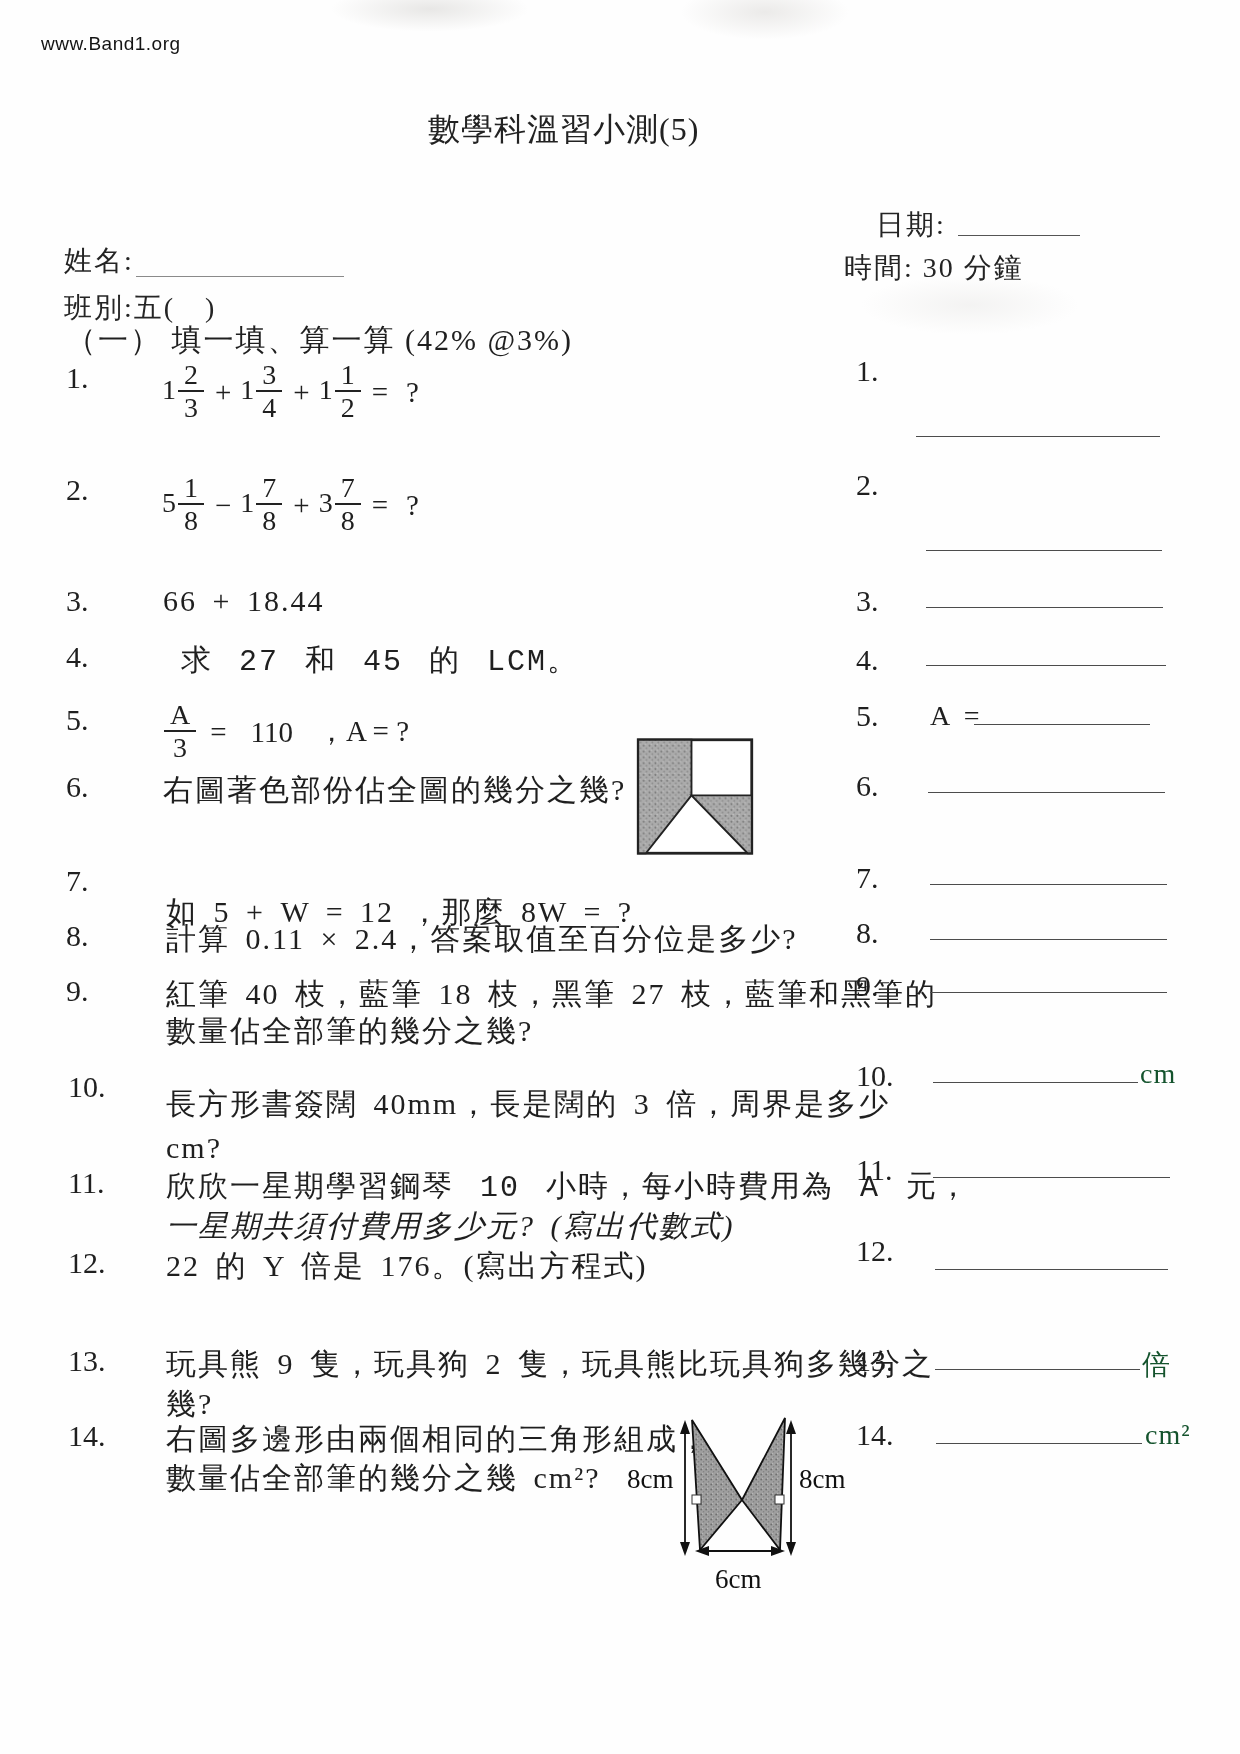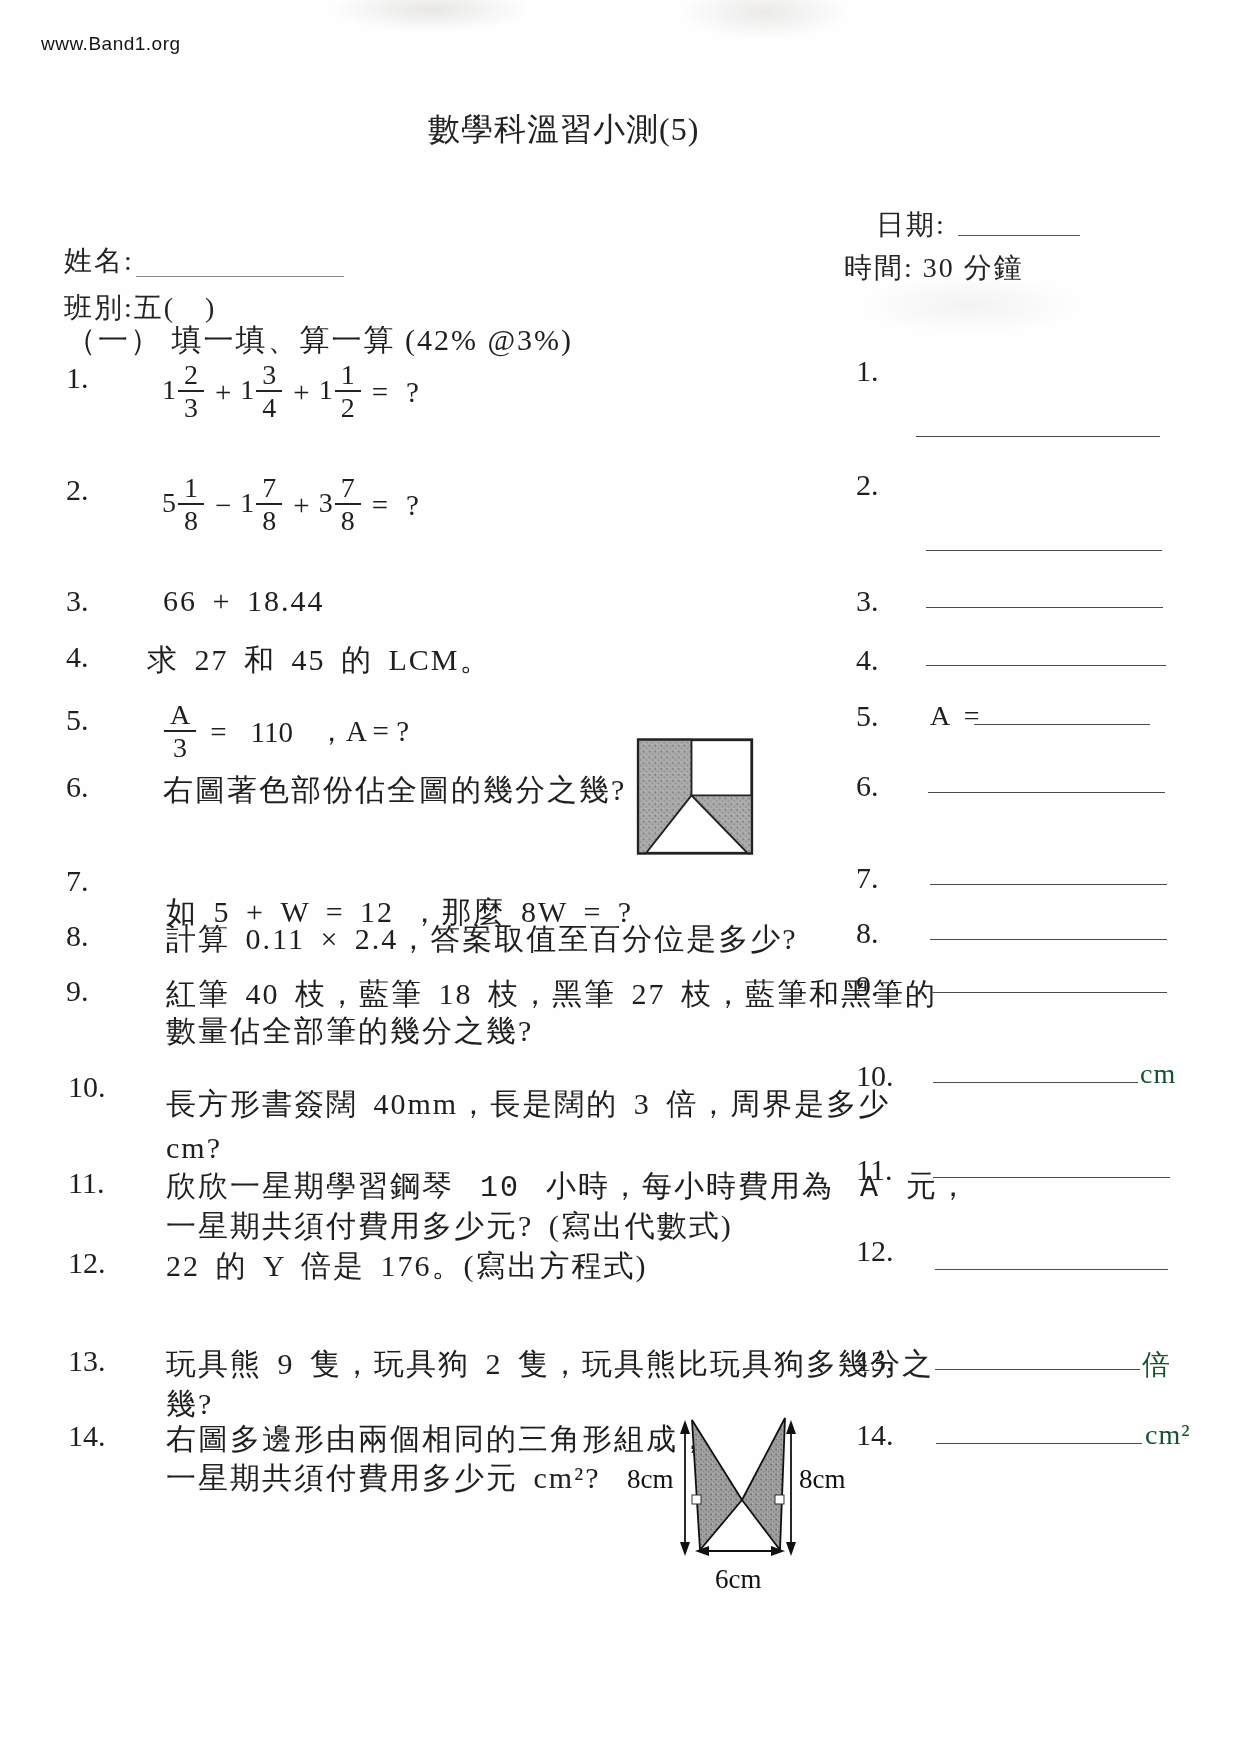--- a/index.html
+++ b/index.html
@@ -94,21 +94,21 @@
       <span class="den">8</span>
     </span>
     <span class="tok">=</span>
     <span class="tok">?</span>
   </div>
 
 <div class="abs qnum" style="left:66px;top:584px;">3.</div>
 <div class="abs qline" style="left:163px;top:584px;">66 + 18.44</div>
 
 <div class="abs qnum" style="left:66px;top:640px;">4.</div>
-<div class="abs qline" style="left:147px;top:640px;">求 27 和 45 的 LCM。</div>
+<div class="abs qline" style="left:181px;top:640px;font-family:Liberation Mono, monospace;">求 27 和 45 的 LCM。</div>
 
 <div class="abs qnum" style="left:66px;top:703px;">5.</div>
 <div class="math-row wide" style="left:162px;top:700px;">
     <span class="frac">
       <span class="num">A</span>
       <span class="den">3</span>
     </span>
     <span class="tok">=</span>
     <span class="tok">110</span>
     <span class="tok">，A = ?</span>
@@ -140,32 +140,32 @@
 <div class="abs qnum" style="left:66px;top:974px;">9.</div>
 <div class="abs qline" style="left:166px;top:974px;text-align:center;">紅筆 40 枝，藍筆 18 枝，黑筆 27 枝，藍筆和黑筆的</div>
 <div class="abs qline" style="left:166px;top:1011px;">數量佔全部筆的幾分之幾?</div>
 
 <div class="abs qnum" style="left:68px;top:1070px;">10.</div>
 <div class="abs qline" style="left:166px;top:1084px;font-family:Liberation Serif, serif;">長方形書簽闊 40mm，長是闊的 3 倍，周界是多少</div>
 <div class="abs qline" style="left:166px;top:1131px;">cm?</div>
 
 <div class="abs qnum" style="left:68px;top:1166px;">11.</div>
 <div class="abs qline" style="left:166px;top:1166px;font-family:Liberation Mono, monospace;">欣欣一星期學習鋼琴 10 小時，每小時費用為 A 元，</div>
-<div class="abs qline" style="left:166px;top:1206px;">一星期共須付費用多少元? (寫出代數式)</div>
+<div class="abs qline" style="left:166px;top:1206px;font-style:italic;">一星期共須付費用多少元? (寫出代數式)</div>
 
 <div class="abs qnum" style="left:68px;top:1246px;">12.</div>
 <div class="abs qline" style="left:166px;top:1246px;">22 的 Y 倍是 176。(寫出方程式)</div>
 
 <div class="abs qnum" style="left:68px;top:1344px;">13.</div>
 <div class="abs qline" style="left:166px;top:1344px;">玩具熊 9 隻，玩具狗 2 隻，玩具熊比玩具狗多幾分之</div>
 <div class="abs qline" style="left:166px;top:1384px;">幾?</div>
 
 <div class="abs qnum" style="left:68px;top:1419px;">14.</div>
 <div class="abs qline" style="left:166px;top:1419px;">右圖多邊形由兩個相同的三角形組成，</div>
-<div class="abs qline" style="left:166px;top:1458px;">一星期共須付費用多少元 cm²?</div>
+<div class="abs qline" style="left:166px;top:1458px;">數量佔全部筆的幾分之幾 cm²?</div>
 
 <svg class="abs" style="left:615px;top:1408px;" width="250" height="195" viewBox="0 0 250 195">
   <defs>
     <pattern id="speck2" width="5" height="5" patternUnits="userSpaceOnUse">
       <rect width="5" height="5" fill="#9f9f9f"></rect>
       <circle cx="1.2" cy="1.5" r="0.9" fill="#6f6f6f"></circle>
       <circle cx="3.6" cy="3.8" r="0.8" fill="#828282"></circle>
       <circle cx="2.6" cy="0.6" r="0.5" fill="#c2c2c2"></circle>
     </pattern>
   </defs>

